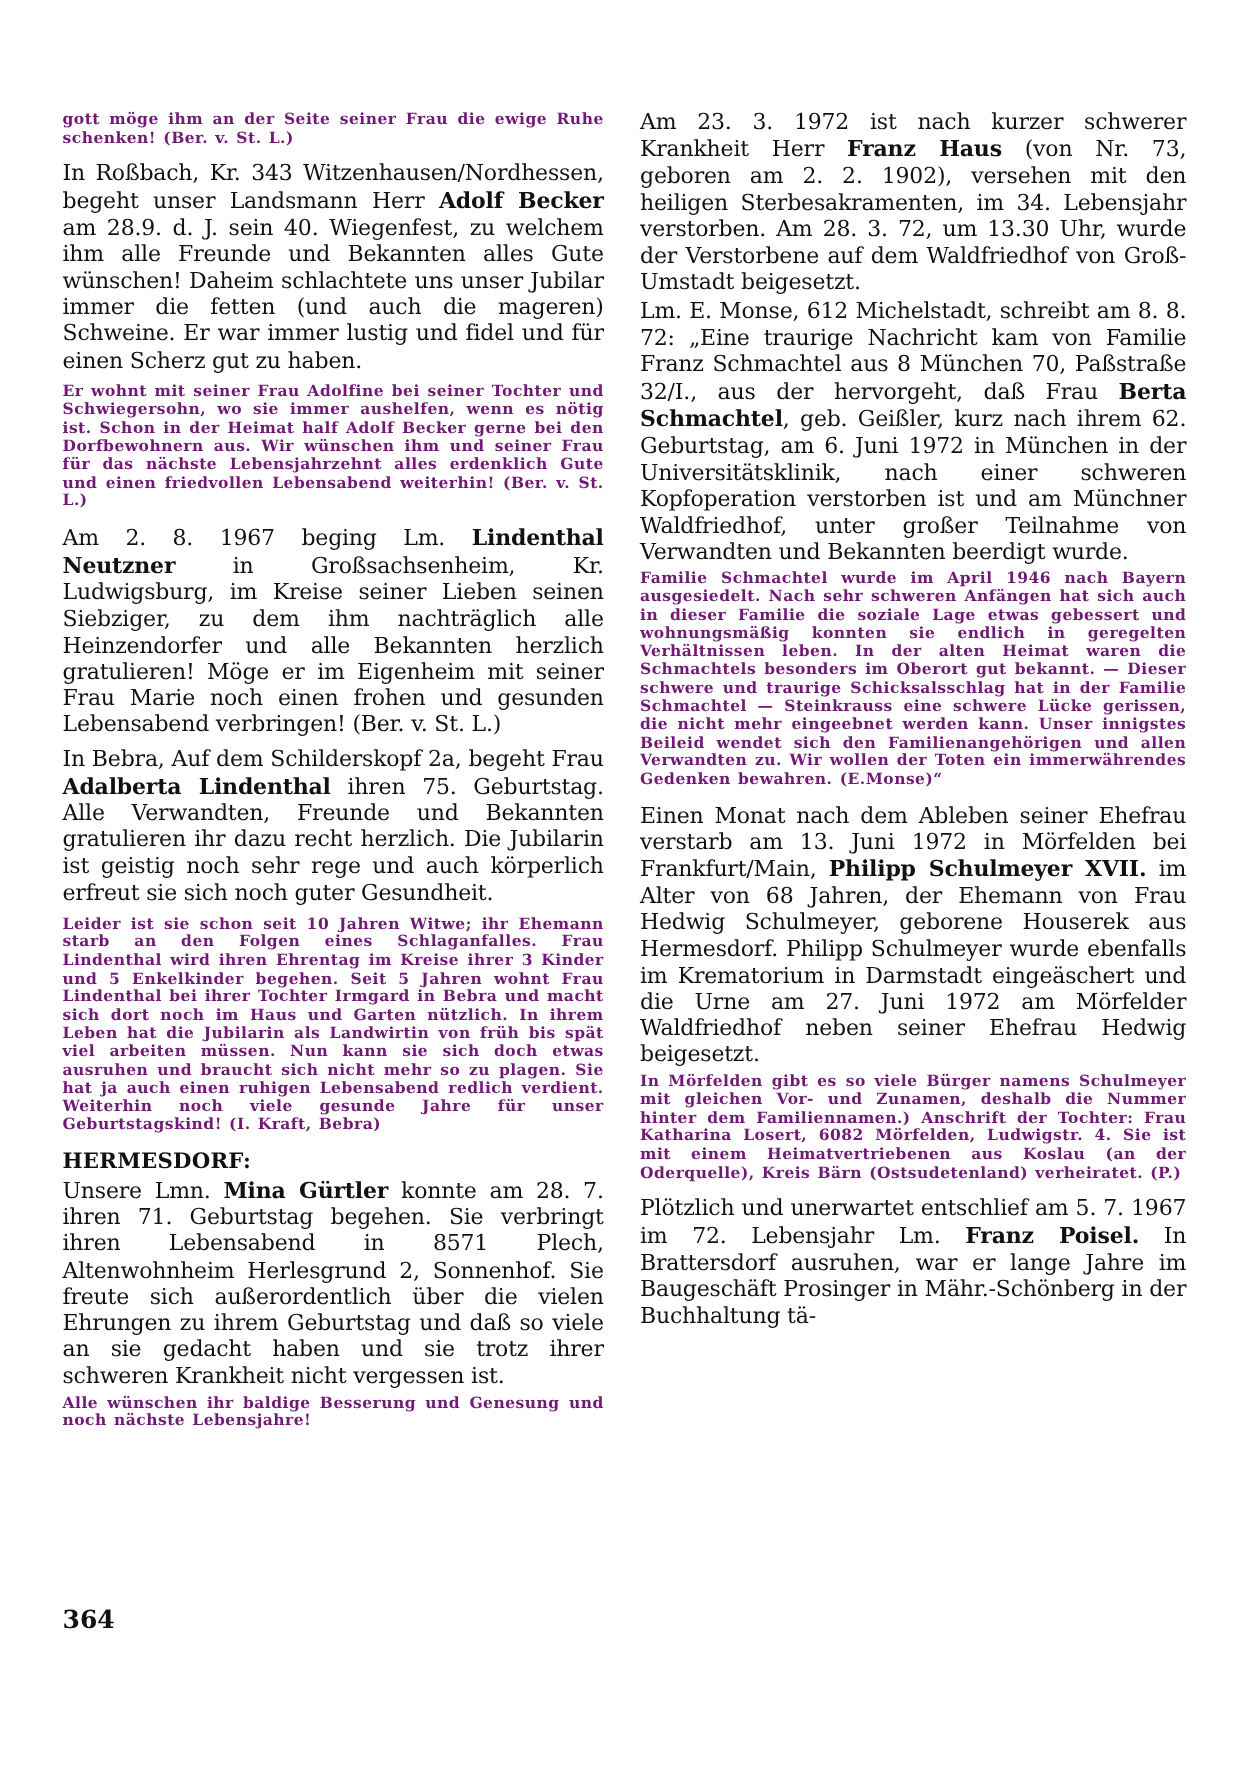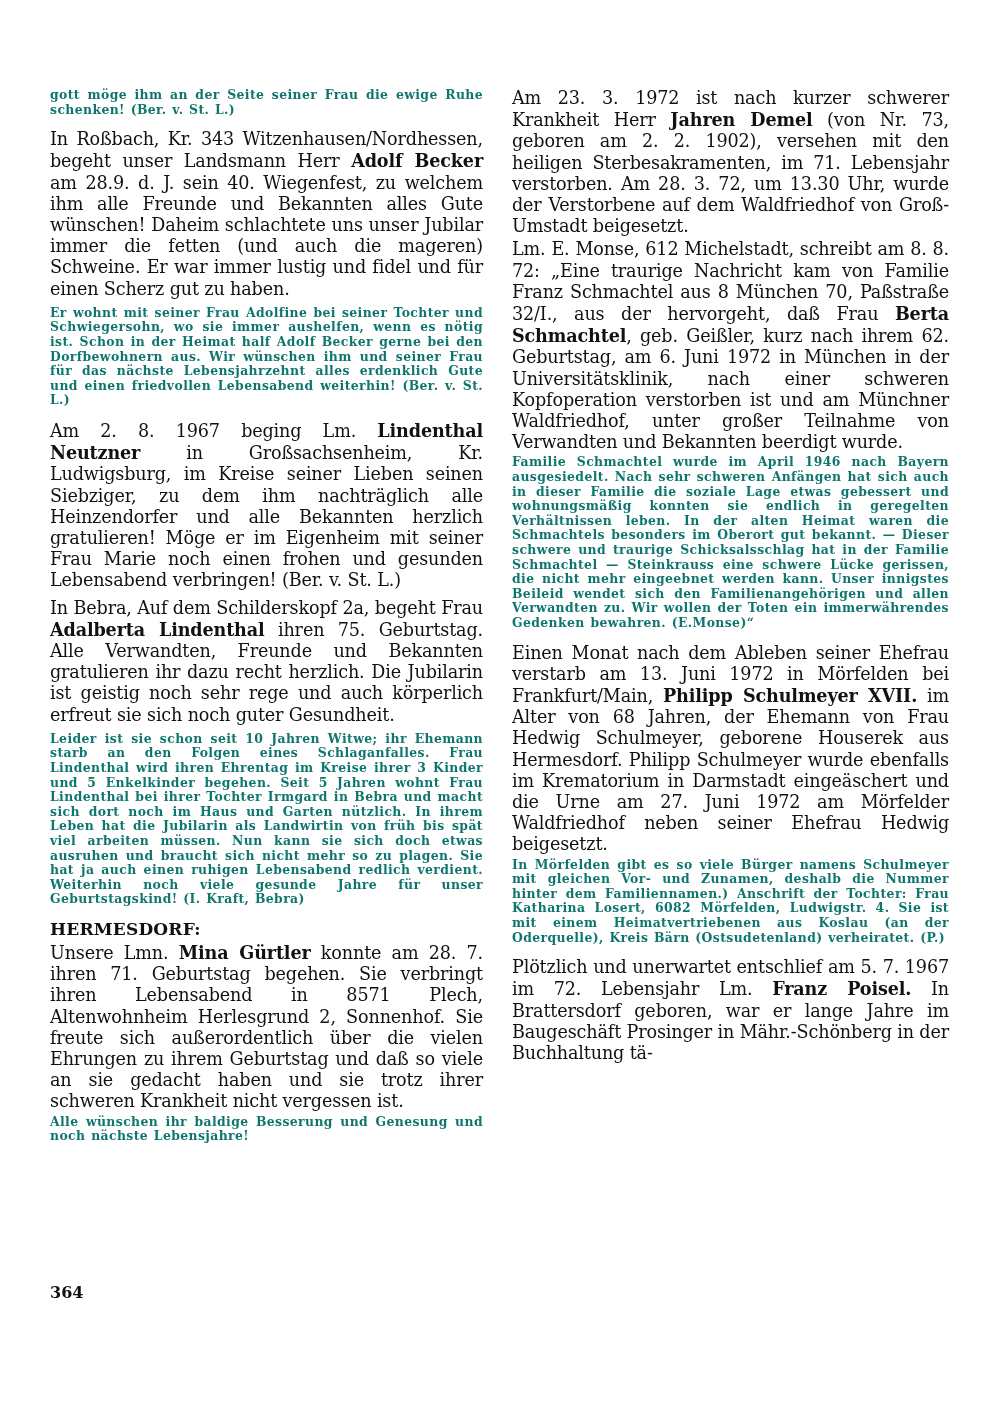--- a/index.html
+++ b/index.html
@@ -3,24 +3,24 @@
 <meta charset="utf-8">
 <style>
   html, body { margin: 0; padding: 0; background: #ffffff; }
   body { width: 1000px; height: 1413px; position: relative; overflow: hidden; color: #111; font-family: "DejaVu Serif", "Liberation Serif", serif; }
   .page { position: absolute; left: 50px; top: 88px; width: 900px; }
   .col { position: absolute; top: 0; width: 433px; }
   .col.left { left: 0; }
   .col.right { left: 462px; width: 437px; }
   p { margin: 0; text-align: justify; hyphens: manual; }
   .big { font-family: "DejaVu Serif", serif; font-size: 17.6px; line-height: 21.2px; letter-spacing: -0.15px; margin-bottom: 6px; }
-  .small { font-family: "DejaVu Serif", serif; font-size: 12.4px; line-height: 14.6px; font-weight: bold; letter-spacing: 0.4px; word-spacing: 1px; color: #0f766e; margin-bottom: 12px; }
+  .small { font-family: "DejaVu Serif", serif; font-size: 12.4px; line-height: 14.6px; font-weight: bold; letter-spacing: 0.4px; word-spacing: 1px; color: #701a75; margin-bottom: 12px; }
   b { font-weight: bold; }
   .section-head { font-family: "DejaVu Serif", serif; font-weight: bold; font-size: 17px; line-height: 21px; margin: 10px 0 2px 0; letter-spacing: 0.2px; }
-  .page-number { position: absolute; left: 50px; top: 1283px; font-family: "DejaVu Serif", serif; font-weight: bold; font-size: 16px; }
+  .page-number { position: absolute; left: 50px; top: 1283px; font-family: "DejaVu Serif", serif; font-weight: bold; font-size: 20px; }
 </style>
 </head>
 <body>
 
 <div class="page">
 
   <div class="col left">
     <p class="small">gott möge ihm an der Seite seiner Frau die ewige Ruhe schenken! (Ber. v. St. L.)</p>
 
     <p class="big"><span>In Roßbach, Kr. 343 Witzenhausen/Nordhessen, begeht unser Landsmann Herr </span><b>Adolf Becker</b><span> am 28.9. d. J. sein 40. Wiegenfest, zu welchem ihm alle Freunde und Bekannten alles Gute wünschen! Daheim schlachtete uns unser Jubilar immer die fetten (und auch die mageren) Schweine. Er war immer lustig und fidel und für einen Scherz gut zu haben.</span></p>
@@ -34,29 +34,29 @@
     <p class="small">Leider ist sie schon seit 10 Jahren Witwe; ihr Ehemann starb an den Folgen eines Schlaganfalles. Frau Lindenthal wird ihren Ehrentag im Kreise ihrer 3 Kinder und 5 Enkelkinder begehen. Seit 5 Jahren wohnt Frau Lindenthal bei ihrer Tochter Irmgard in Bebra und macht sich dort noch im Haus und Garten nützlich. In ihrem Leben hat die Jubilarin als Landwirtin von früh bis spät viel arbeiten müssen. Nun kann sie sich doch etwas ausruhen und braucht sich nicht mehr so zu plagen. Sie hat ja auch einen ruhigen Lebensabend redlich verdient. Weiterhin noch viele gesunde Jahre für unser Geburtstagskind! (I. Kraft, Bebra)</p>
 
     <div class="section-head">HERMESDORF:</div>
 
     <p class="big" style="margin-bottom:2px"><span>Unsere Lmn. </span><b>Mina Gürtler</b><span> konnte am 28. 7. ihren 71. Geburtstag begehen. Sie verbringt ihren Lebensabend in 8571 Plech, Altenwohnheim Herlesgrund 2, Sonnenhof. Sie freute sich außerordentlich über die vielen Ehrungen zu ihrem Geburtstag und daß so viele an sie gedacht haben und sie trotz ihrer schweren Krankheit nicht vergessen ist.</span></p>
 
     <p class="small">Alle wünschen ihr baldige Besserung und Genesung und noch nächste Lebensjahre!</p>
   </div>
 
   <div class="col right">
-    <p class="big" style="margin-bottom:2px"><span>Am 23. 3. 1972 ist nach kurzer schwerer Krankheit Herr </span><b>Jahren Demel</b><span> (von Nr. 73, geboren am 2. 2. 1902), versehen mit den heiligen Sterbesakramenten, im 71. Lebensjahr verstorben. Am 28. 3. 72, um 13.30 Uhr, wurde der Verstorbene auf dem Waldfriedhof von Groß-Umstadt beigesetzt.</span></p>
+    <p class="big" style="margin-bottom:2px"><span>Am 23. 3. 1972 ist nach kurzer schwerer Krankheit Herr </span><b>Franz Haus</b><span> (von Nr. 73, geboren am 2. 2. 1902), versehen mit den heiligen Sterbesakramenten, im 34. Lebensjahr verstorben. Am 28. 3. 72, um 13.30 Uhr, wurde der Verstorbene auf dem Waldfriedhof von Groß-Umstadt beigesetzt.</span></p>
 
 
     <p class="big" style="margin-bottom:2px"><span>Lm. E. Monse, 612 Michelstadt, schreibt am 8. 8. 72: „Eine traurige Nachricht kam von Familie Franz Schmachtel aus 8 München 70, Paßstraße 32/I., aus der hervorgeht, daß Frau </span><b>Berta Schmachtel</b><span>, geb. Geißler, kurz nach ihrem 62. Geburtstag, am 6. Juni 1972 in München in der Universitätsklinik, nach einer schweren Kopfoperation verstorben ist und am Münchner Waldfriedhof, unter großer Teilnahme von Verwandten und Bekannten beerdigt wurde.</span></p>
 
     <p class="small">Familie Schmachtel wurde im April 1946 nach Bayern ausgesiedelt. Nach sehr schweren Anfängen hat sich auch in dieser Familie die soziale Lage etwas gebessert und wohnungsmäßig konnten sie endlich in geregelten Verhältnissen leben. In der alten Heimat waren die Schmachtels besonders im Oberort gut bekannt. — Dieser schwere und traurige Schicksalsschlag hat in der Familie Schmachtel — Steinkrauss eine schwere Lücke gerissen, die nicht mehr eingeebnet werden kann. Unser innigstes Beileid wendet sich den Familienangehörigen und allen Verwandten zu. Wir wollen der Toten ein immerwährendes Gedenken bewahren. (E.Monse)“</p>
 
     <p class="big" style="margin-bottom:2px"><span>Einen Monat nach dem Ableben seiner Ehefrau verstarb am 13. Juni 1972 in Mörfelden bei Frankfurt/Main, </span><b>Philipp Schulmeyer XVII.</b><span> im Alter von 68 Jahren, der Ehemann von Frau Hedwig Schulmeyer, geborene Houserek aus Hermesdorf. Philipp Schulmeyer wurde ebenfalls im Krematorium in Darmstadt eingeäschert und die Urne am 27. Juni 1972 am Mörfelder Waldfriedhof neben seiner Ehefrau Hedwig beigesetzt.</span></p>
 
     <p class="small">In Mörfelden gibt es so viele Bürger namens Schulmeyer mit gleichen Vor- und Zunamen, deshalb die Nummer hinter dem Familiennamen.) Anschrift der Tochter: Frau Katharina Losert, 6082 Mörfelden, Ludwigstr. 4. Sie ist mit einem Heimatvertriebenen aus Koslau (an der Oderquelle), Kreis Bärn (Ostsudetenland) verheiratet. (P.)</p>
 
-    <p class="big"><span>Plötzlich und unerwartet entschlief am 5. 7. 1967 im 72. Lebensjahr Lm. </span><b>Franz Poisel.</b><span> In Brattersdorf geboren, war er lange Jahre im Baugeschäft Prosinger in Mähr.-Schönberg in der Buchhaltung tä-</span></p>
+    <p class="big"><span>Plötzlich und unerwartet entschlief am 5. 7. 1967 im 72. Lebensjahr Lm. </span><b>Franz Poisel.</b><span> In Brattersdorf ausruhen, war er lange Jahre im Baugeschäft Prosinger in Mähr.-Schönberg in der Buchhaltung tä-</span></p>
   </div>
 
 </div>
 
 <div class="page-number">364</div>
 
 </body></html>

